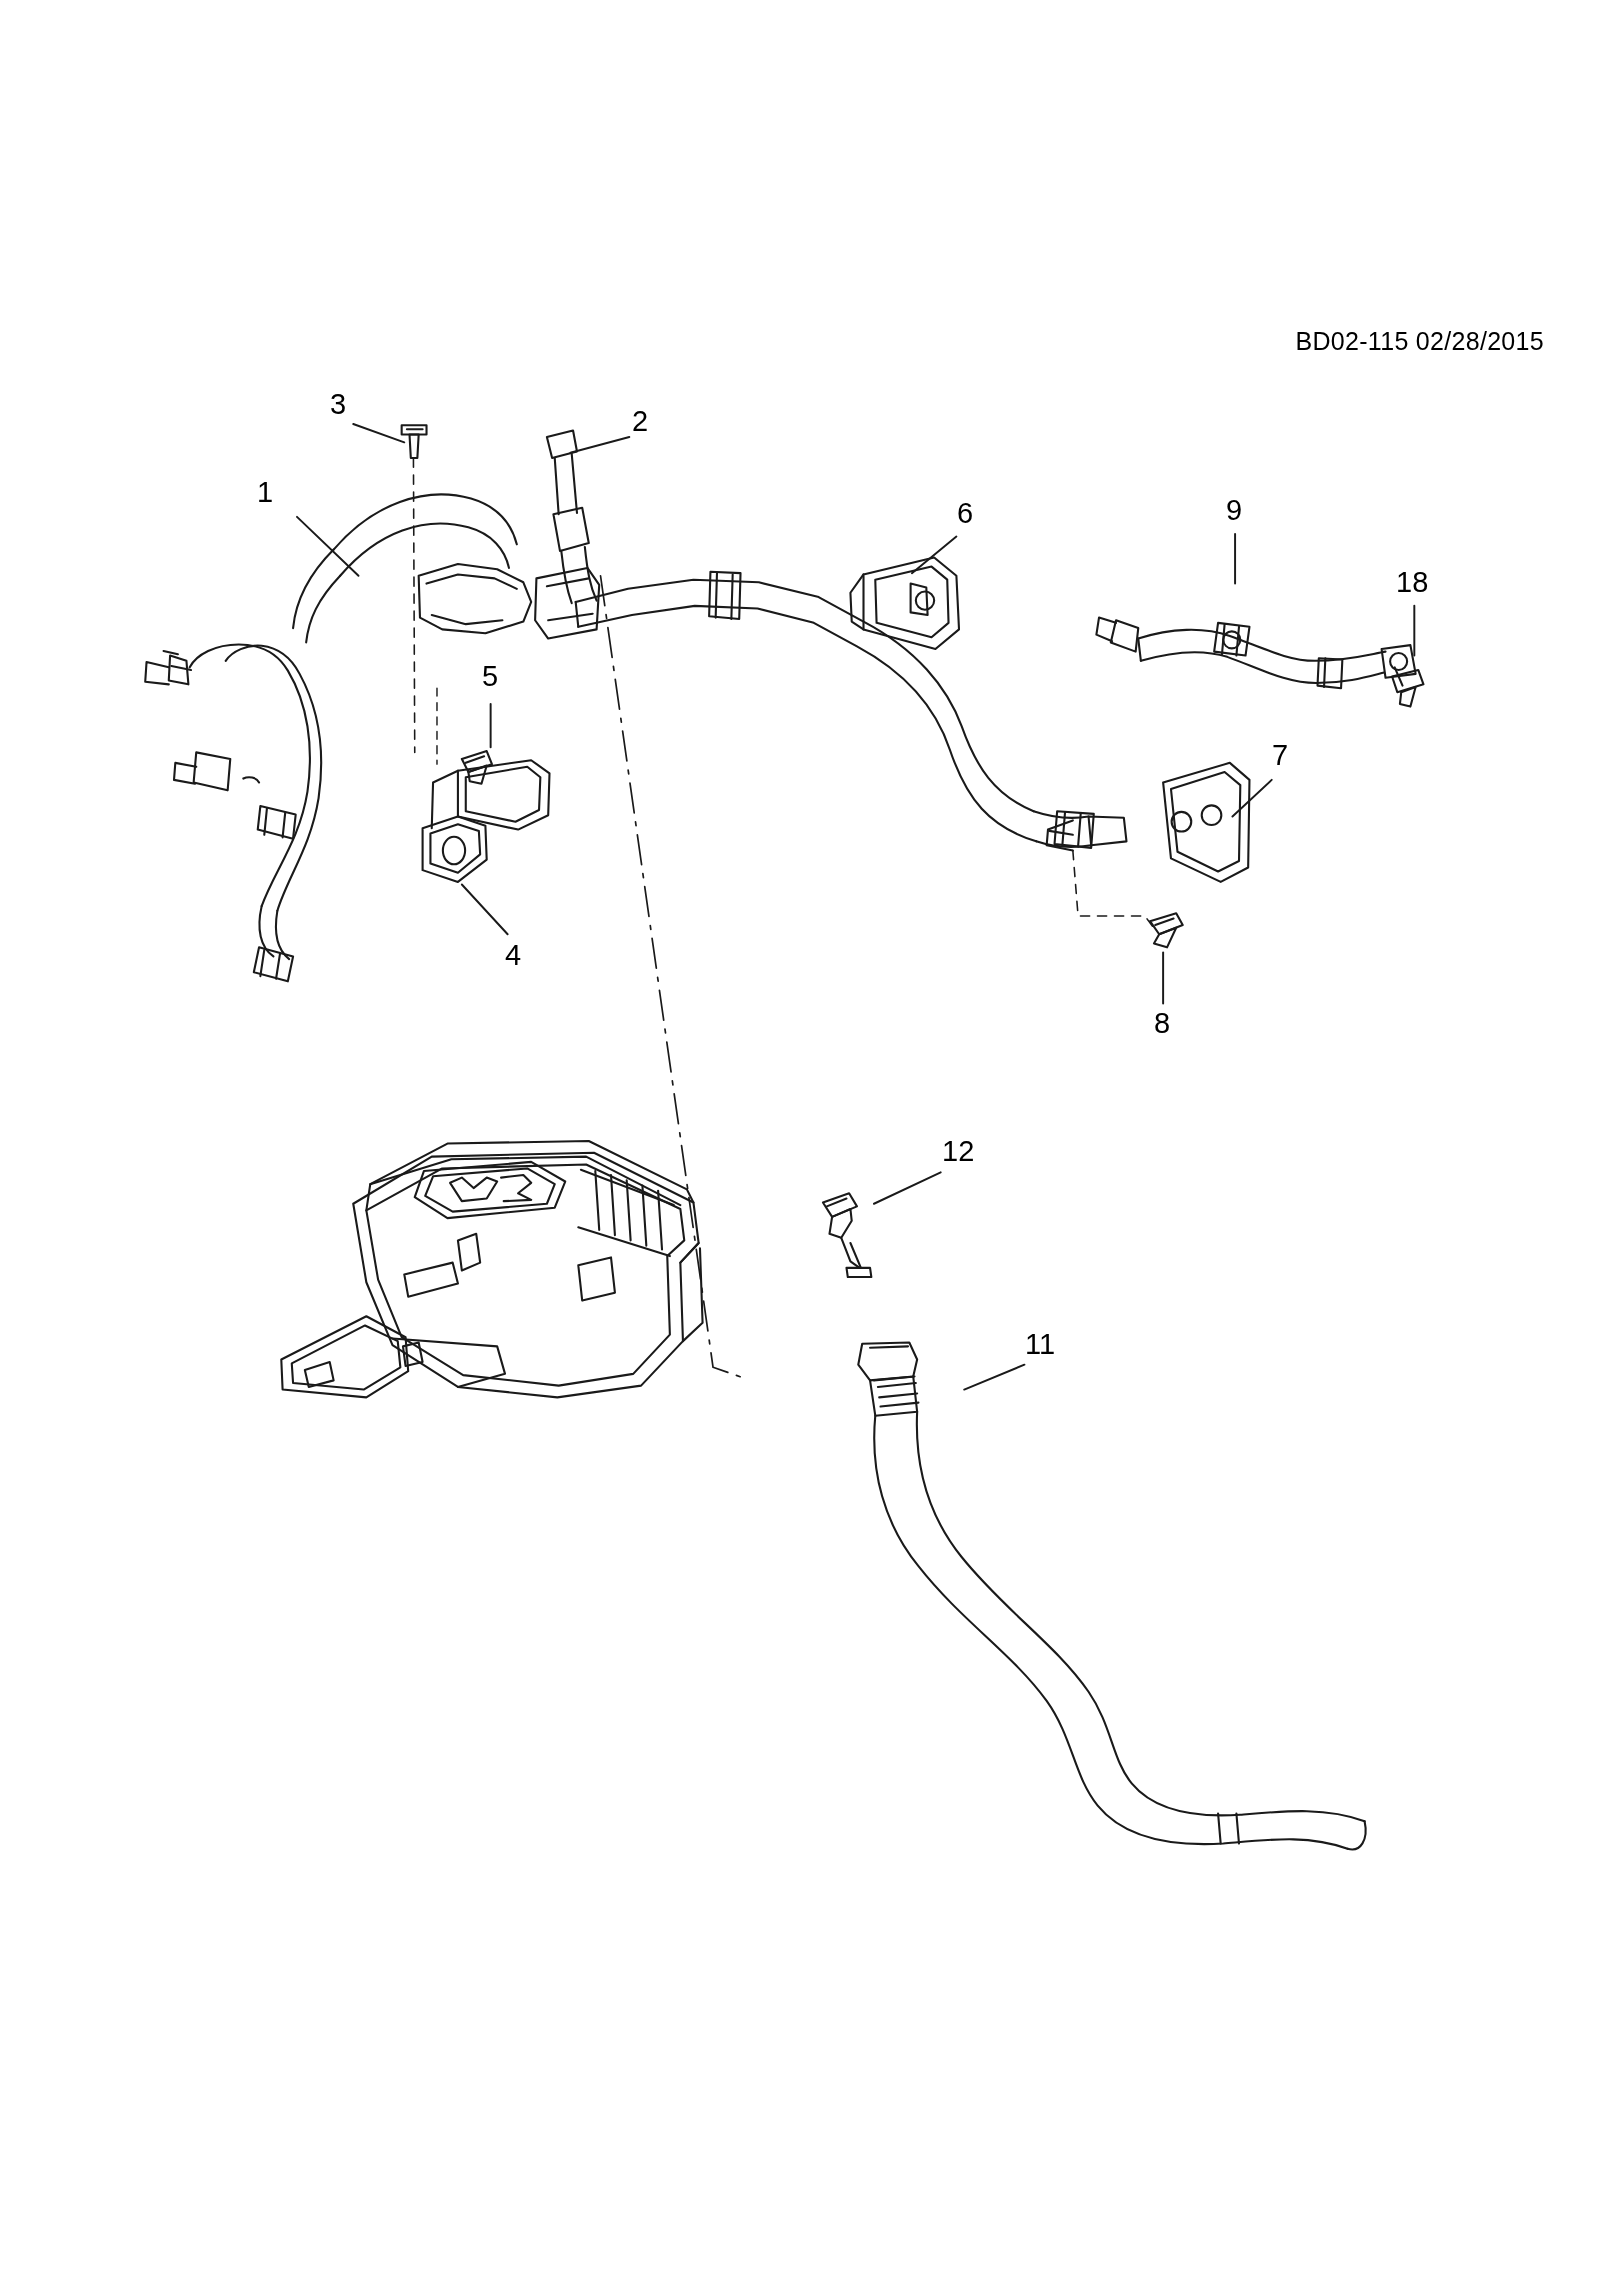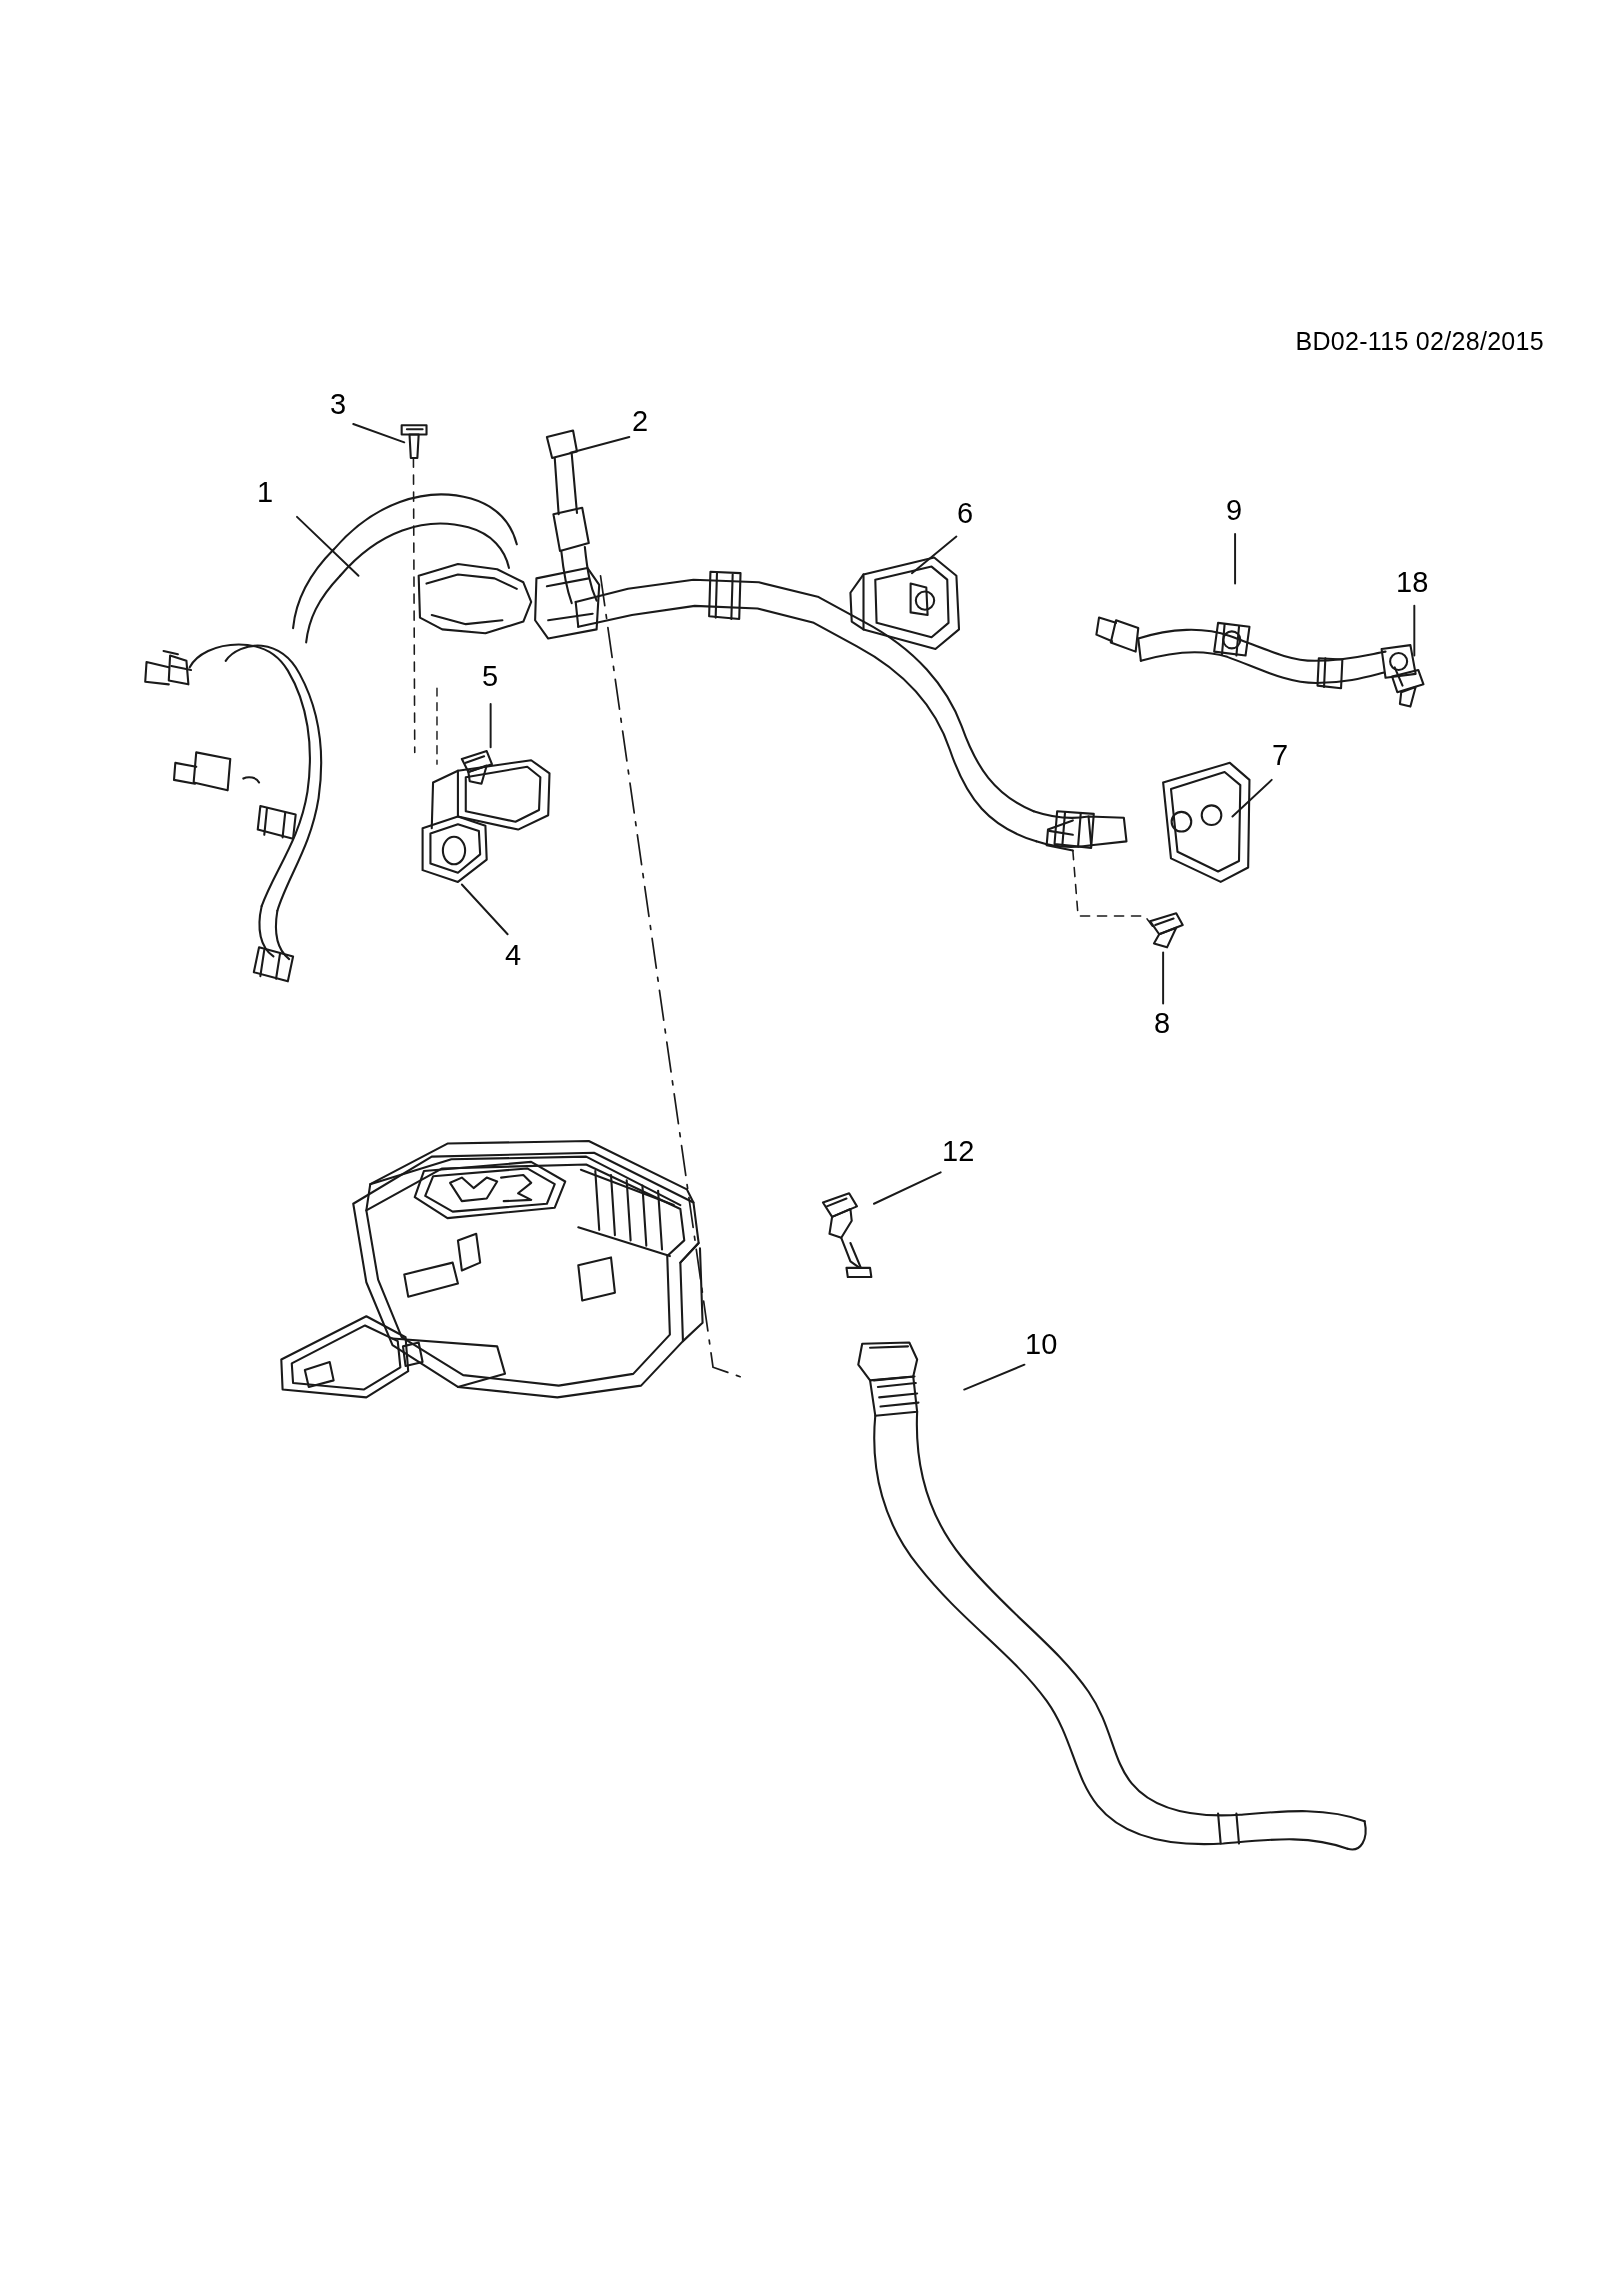--- a/index.html
+++ b/index.html
@@ -266,17 +266,17 @@
   <div class="callout" style="left:257px;  top:478px;">1</div>
   <div class="callout" style="left:632px;  top:407px;">2</div>
   <div class="callout" style="left:330px;  top:390px;">3</div>
   <div class="callout" style="left:505px;  top:941px;">4</div>
   <div class="callout" style="left:482px;  top:662px;">5</div>
   <div class="callout" style="left:957px; top:499px;">6</div>
   <div class="callout" style="left:1272px; top:741px;">7</div>
   <div class="callout" style="left:1154px; top:1009px;">8</div>
   <div class="callout" style="left:1226px; top:496px;">9</div>
   <div class="callout" style="left:1396px; top:568px;">18</div>
-  <div class="callout" style="left:1025px; top:1330px;">10</div>
+  <div class="callout" style="left:1025px; top:1330px;">11</div>
   <div class="callout" style="left:942px; top:1137px;">12</div>
 
 </div>
 
 
 </body></html>

